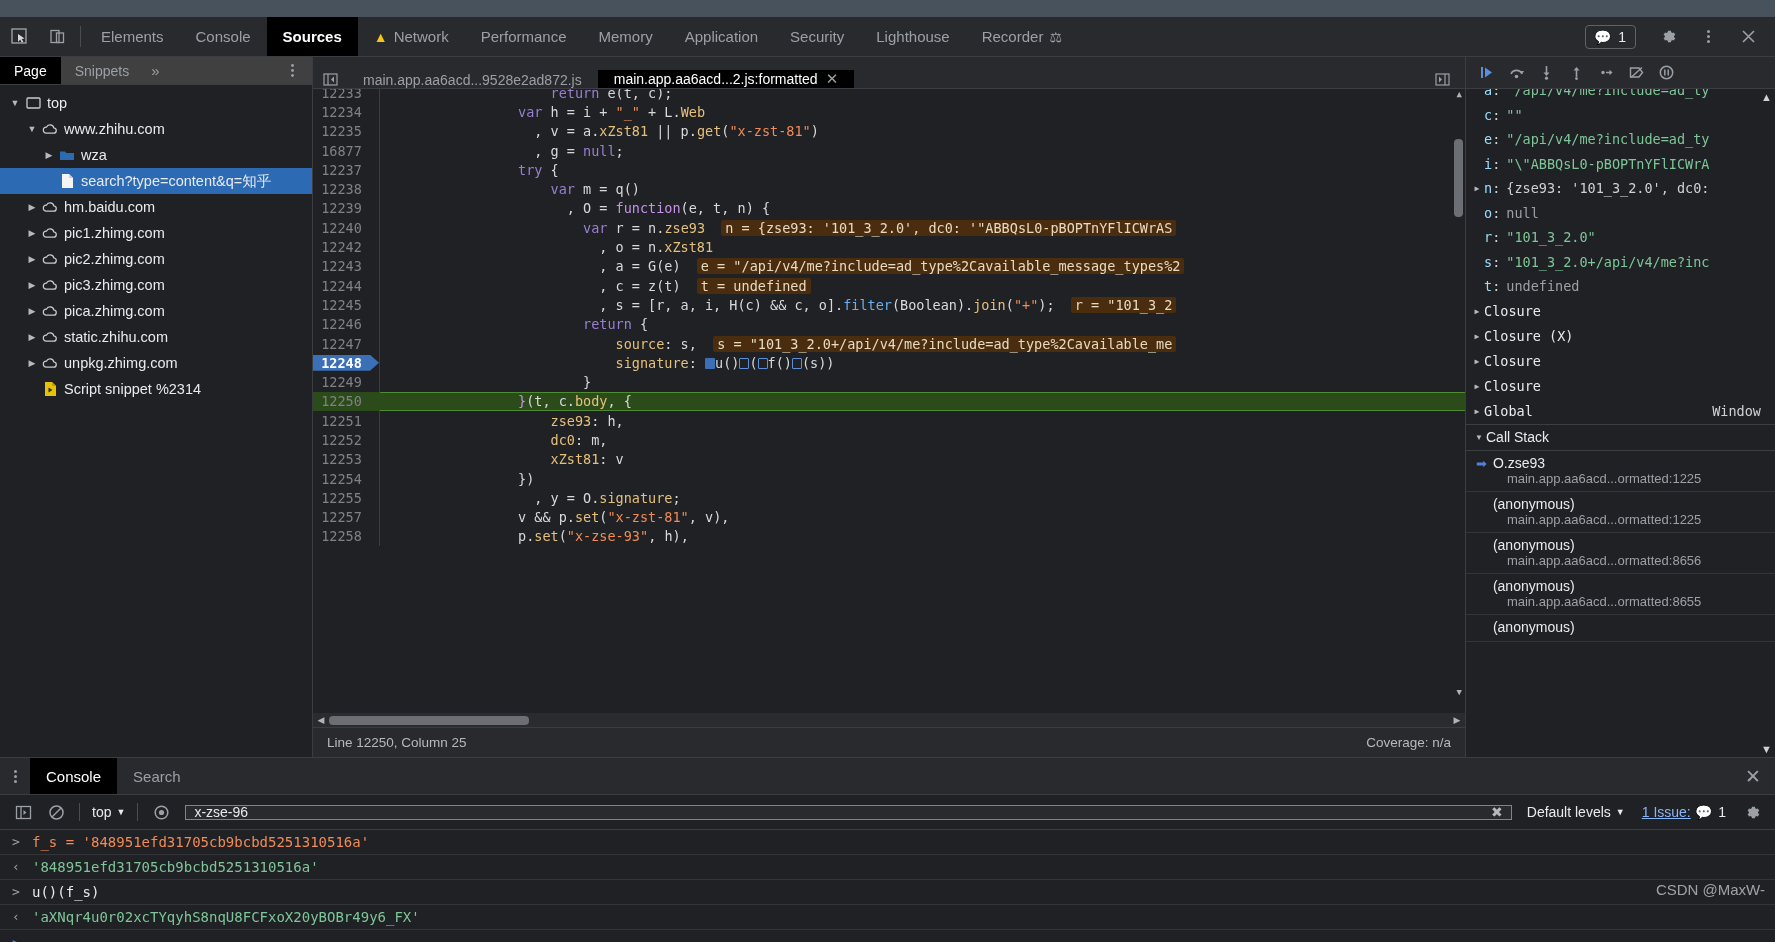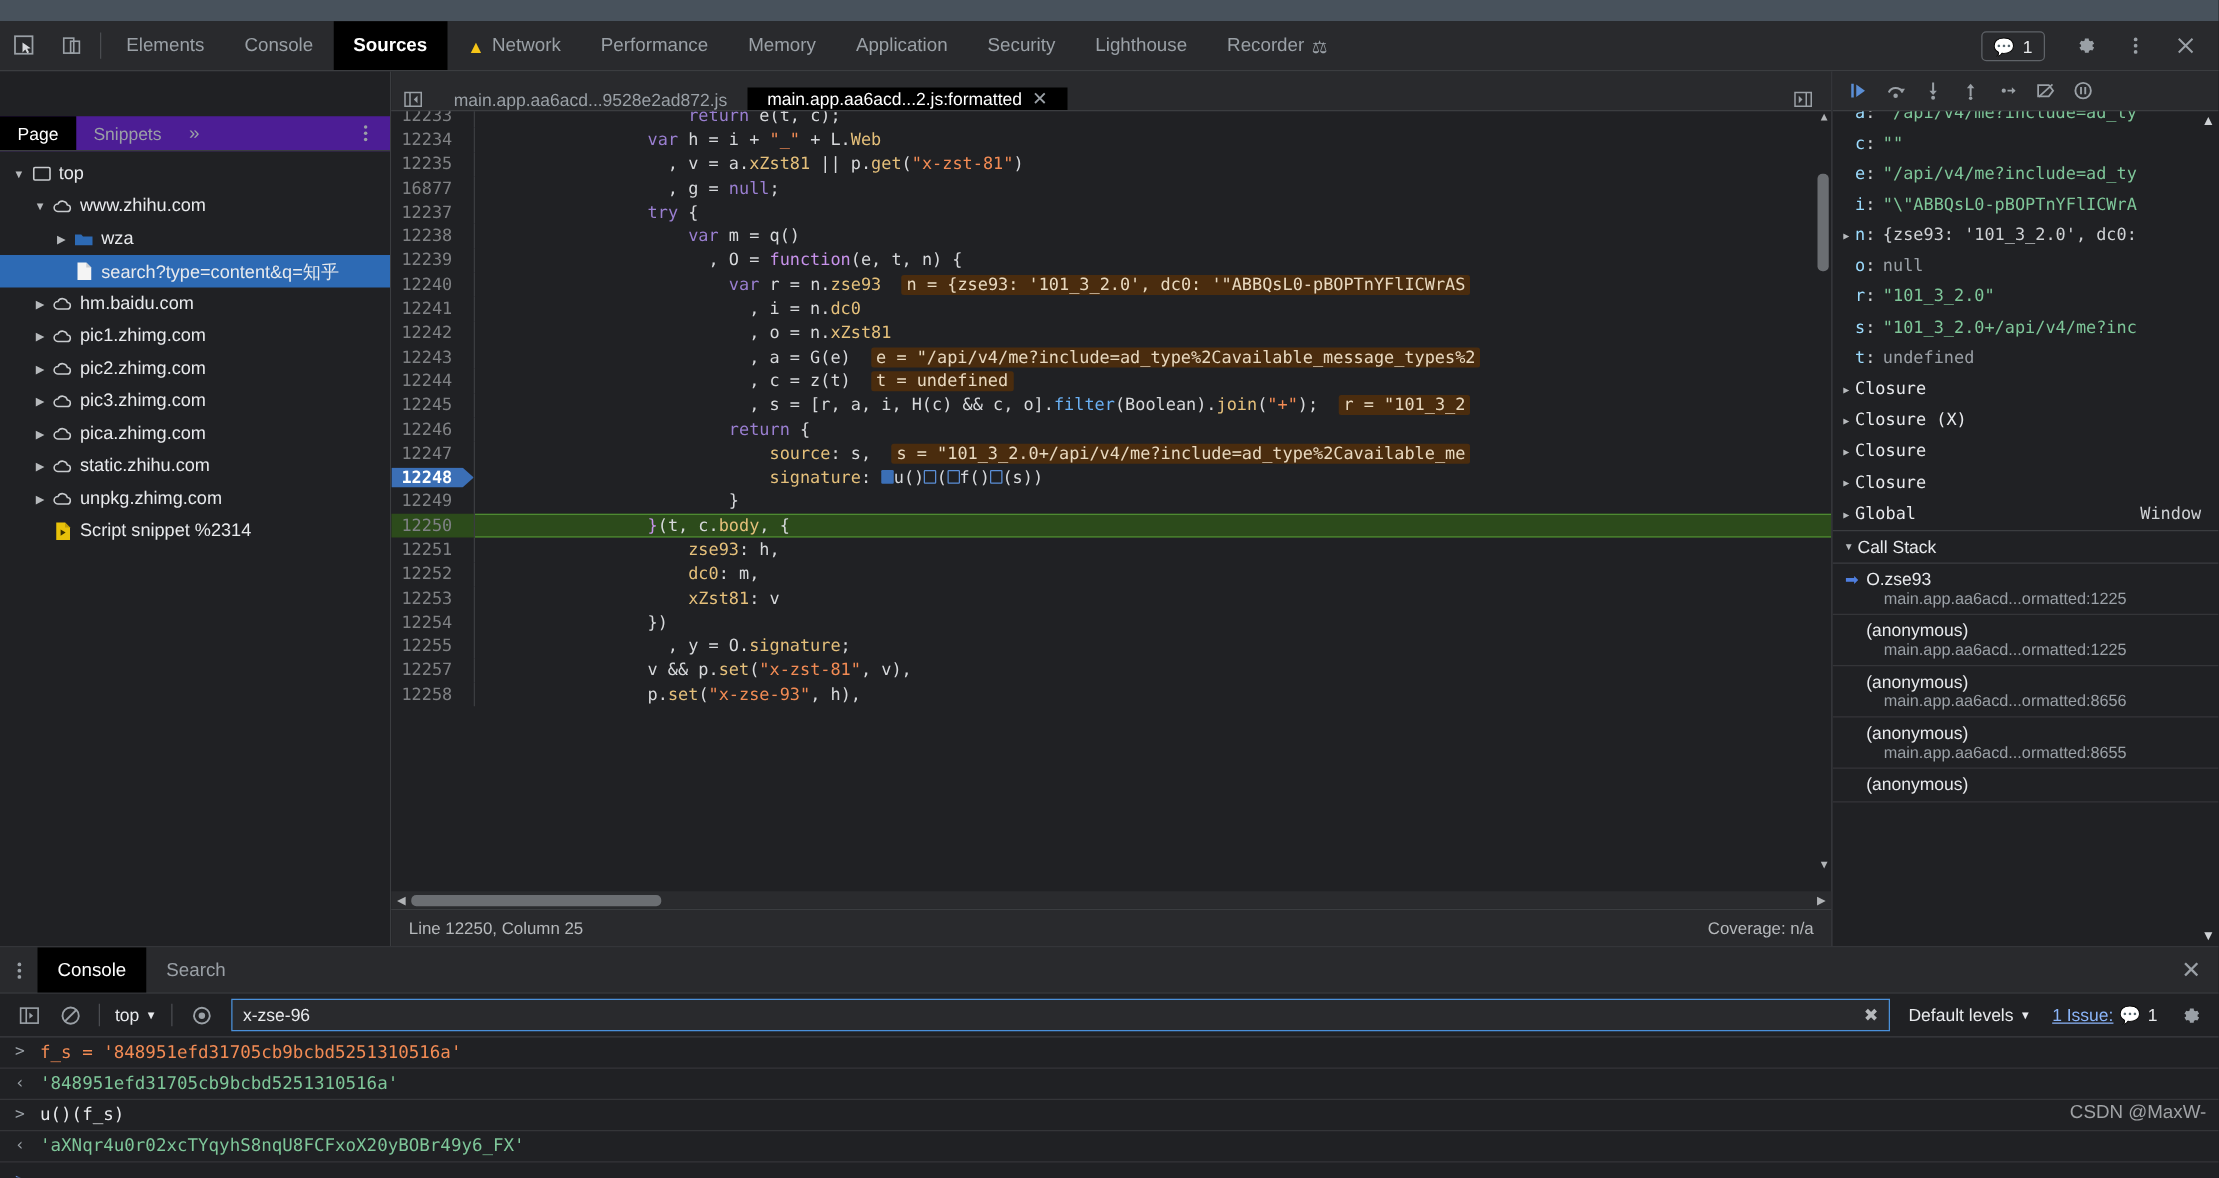--- a/index.html
+++ b/index.html
@@ -45,23 +45,22 @@
 
   
   .body-row { display: flex; height: 700px; }
 
   
   .navigator {
     width: 313px; background: #202124; border-right: 1px solid #3b3d40;
     display: flex; flex-direction: column;
   }
   .nav-tabbar {
-    height: 28px; background: #4c1d95; display: flex; align-items: stretch;
+    height: 28px; background: #404040; display: flex; align-items: stretch;
     border-bottom: 1px solid #3b3d40;
-    margin-top: 36px;
   }
   .nav-tab {
     padding: 0 14px; display: flex; align-items: center;
     font-size: 14px; color: #9aa0a6; cursor: pointer;
   }
   .nav-tab.active { background: #000; color: #fff; }
   .nav-more { padding: 0 8px; display: flex; align-items: center; color: #9aa0a6; cursor: pointer; font-size: 15px; }
   .nav-kebab { margin-left: auto; padding: 0 12px; display: flex; align-items: center; color: #9aa0a6; cursor: pointer; }
   .tree { padding-top: 5px; font-size: 14.5px; color: #e8eaed; overflow: hidden; flex: 1; }
   .tree-row {
@@ -199,21 +198,21 @@
   .drawer-close { margin-left: auto; width: 44px; display: flex; align-items: center; justify-content: center; color: #9aa0a6; font-size: 19px; cursor: pointer; }
 
   .console-toolbar {
     height: 35px; display: flex; align-items: center; gap: 3px; padding: 0 8px;
     border-bottom: 1px solid #3b3d40; background: #202124;
   }
   .ct-btn { width: 30px; height: 26px; display: flex; align-items: center; justify-content: center; color: #9aa0a6; cursor: pointer; }
   .ct-sep { width: 1px; height: 18px; background: #4a4c50; margin: 0 5px; }
   .ctx-select { display: flex; align-items: center; gap: 5px; color: #e8eaed; font-size: 14px; cursor: pointer; padding: 0 4px; }
   .filter-box {
-    flex: 1; height: 26px; background: #292a2d; border: 1px solid #4a90d9;
+    flex: 1; height: 15px; background: #292a2d; border: 1px solid #4a90d9;
     display: flex; align-items: center; padding: 0 8px; margin: 16px 6px; min-width: 0;
   }
   .filter-box input {
     flex: 1; background: transparent; border: none; outline: none;
     color: #e8eaed; font-size: 14px; font-family: "Liberation Sans", sans-serif;
   }
   .clear-x { color: #b6b9bc; font-size: 14px; cursor: pointer; }
   .levels { display: flex; align-items: center; gap: 5px; color: #e8eaed; font-size: 14px; cursor: pointer; padding: 0 6px; white-space: nowrap; justify-content: space-between; }
   .issue-chip {
     display: flex; align-items: center; gap: 5px; color: #e8eaed; font-size: 14px;
@@ -488,21 +487,20 @@
       <div class="code-area">
         <div class="code-scroll" id="code-lines" style="margin-top: -6px;">
             <div class="code-line"><div class="gutter">12233</div><div class="vline"></div><div class="code-text"><span class="tok-plain">                    </span><span class="tok-kw">return</span><span class="tok-plain"> e(t, c);</span></div></div>
             <div class="code-line"><div class="gutter">12234</div><div class="vline"></div><div class="code-text"><span class="tok-plain">                </span><span class="tok-kw">var</span><span class="tok-plain"> h = i + </span><span class="tok-str">"_"</span><span class="tok-plain"> + L.</span><span class="tok-prop">Web</span></div></div>
             <div class="code-line"><div class="gutter">12235</div><div class="vline"></div><div class="code-text"><span class="tok-plain">                  , v = a.</span><span class="tok-prop">xZst81</span><span class="tok-plain"> || p.</span><span class="tok-prop">get</span><span class="tok-plain">(</span><span class="tok-str">"x-zst-81"</span><span class="tok-plain">)</span></div></div>
             <div class="code-line"><div class="gutter">16877</div><div class="vline"></div><div class="code-text"><span class="tok-plain">                  , g = </span><span class="tok-null">null</span><span class="tok-plain">;</span></div></div>
             <div class="code-line"><div class="gutter">12237</div><div class="vline"></div><div class="code-text"><span class="tok-plain">                </span><span class="tok-kw">try</span><span class="tok-plain"> {</span></div></div>
             <div class="code-line"><div class="gutter">12238</div><div class="vline"></div><div class="code-text"><span class="tok-plain">                    </span><span class="tok-kw">var</span><span class="tok-plain"> m = q()</span></div></div>
             <div class="code-line"><div class="gutter">12239</div><div class="vline"></div><div class="code-text"><span class="tok-plain">                      , O = </span><span class="tok-kw2">function</span><span class="tok-plain">(e, t, n) {</span></div></div>
             <div class="code-line"><div class="gutter">12240</div><div class="vline"></div><div class="code-text"><span class="tok-plain">                        </span><span class="tok-kw">var</span><span class="tok-plain"> r = n.</span><span class="tok-prop">zse93</span><span class="tok-plain">  </span><span class="inline-val">n = {zse93: '101_3_2.0', dc0: '"ABBQsL0-pBOPTnYFlICWrAS</span></div></div>
-            <div class="code-line"><div class="gutter">12241</div><div class="vline"></div><div class="code-text"><span class="tok-plain">                          , i = n.</span><span class="tok-prop">dc0</span></div></div>
             <div class="code-line"><div class="gutter">12242</div><div class="vline"></div><div class="code-text"><span class="tok-plain">                          , o = n.</span><span class="tok-prop">xZst81</span></div></div>
             <div class="code-line"><div class="gutter">12243</div><div class="vline"></div><div class="code-text"><span class="tok-plain">                          , a = G(e)  </span><span class="inline-val">e = "/api/v4/me?include=ad_type%2Cavailable_message_types%2</span></div></div>
             <div class="code-line"><div class="gutter">12244</div><div class="vline"></div><div class="code-text"><span class="tok-plain">                          , c = z(t)  </span><span class="inline-val">t = undefined</span></div></div>
             <div class="code-line"><div class="gutter">12245</div><div class="vline"></div><div class="code-text"><span class="tok-plain">                          , s = [r, a, i, H(c) &amp;&amp; c, o].</span><span class="tok-fn">filter</span><span class="tok-plain">(Boolean).</span><span class="tok-prop">join</span><span class="tok-plain">(</span><span class="tok-str">"+"</span><span class="tok-plain">);  </span><span class="inline-val">r = "101_3_2</span></div></div>
             <div class="code-line"><div class="gutter">12246</div><div class="vline"></div><div class="code-text"><span class="tok-plain">                        </span><span class="tok-kw">return</span><span class="tok-plain"> {</span></div></div>
             <div class="code-line"><div class="gutter">12247</div><div class="vline"></div><div class="code-text"><span class="tok-plain">                            </span><span class="tok-prop">source</span><span class="tok-plain">: s,  </span><span class="inline-val">s = "101_3_2.0+/api/v4/me?include=ad_type%2Cavailable_me</span></div></div>
             <div class="code-line current"><div class="gutter">12248</div><div class="vline"></div><div class="code-text"><span class="tok-plain">                            </span><span class="tok-prop">signature</span><span class="tok-plain">: </span><span class="obj-icon"></span><span class="tok-plain">u()</span><span class="obj-icon hollow"></span><span class="tok-plain">(</span><span class="obj-icon hollow"></span><span class="tok-plain">f()</span><span class="obj-icon hollow"></span><span class="tok-plain">(s))</span></div></div>
             <div class="code-line"><div class="gutter">12249</div><div class="vline"></div><div class="code-text"><span class="tok-plain">                        }</span></div></div>
             <div class="code-line exec"><div class="gutter">12250</div><div class="vline"></div><div class="code-text"><span class="tok-plain">                </span><span class="tok-kw2">}</span><span class="tok-plain">(t, c.</span><span class="tok-prop">body</span><span class="tok-plain">, {</span></div></div>
             <div class="code-line"><div class="gutter">12251</div><div class="vline"></div><div class="code-text"><span class="tok-plain">                    </span><span class="tok-prop">zse93</span><span class="tok-plain">: h,</span></div></div>

